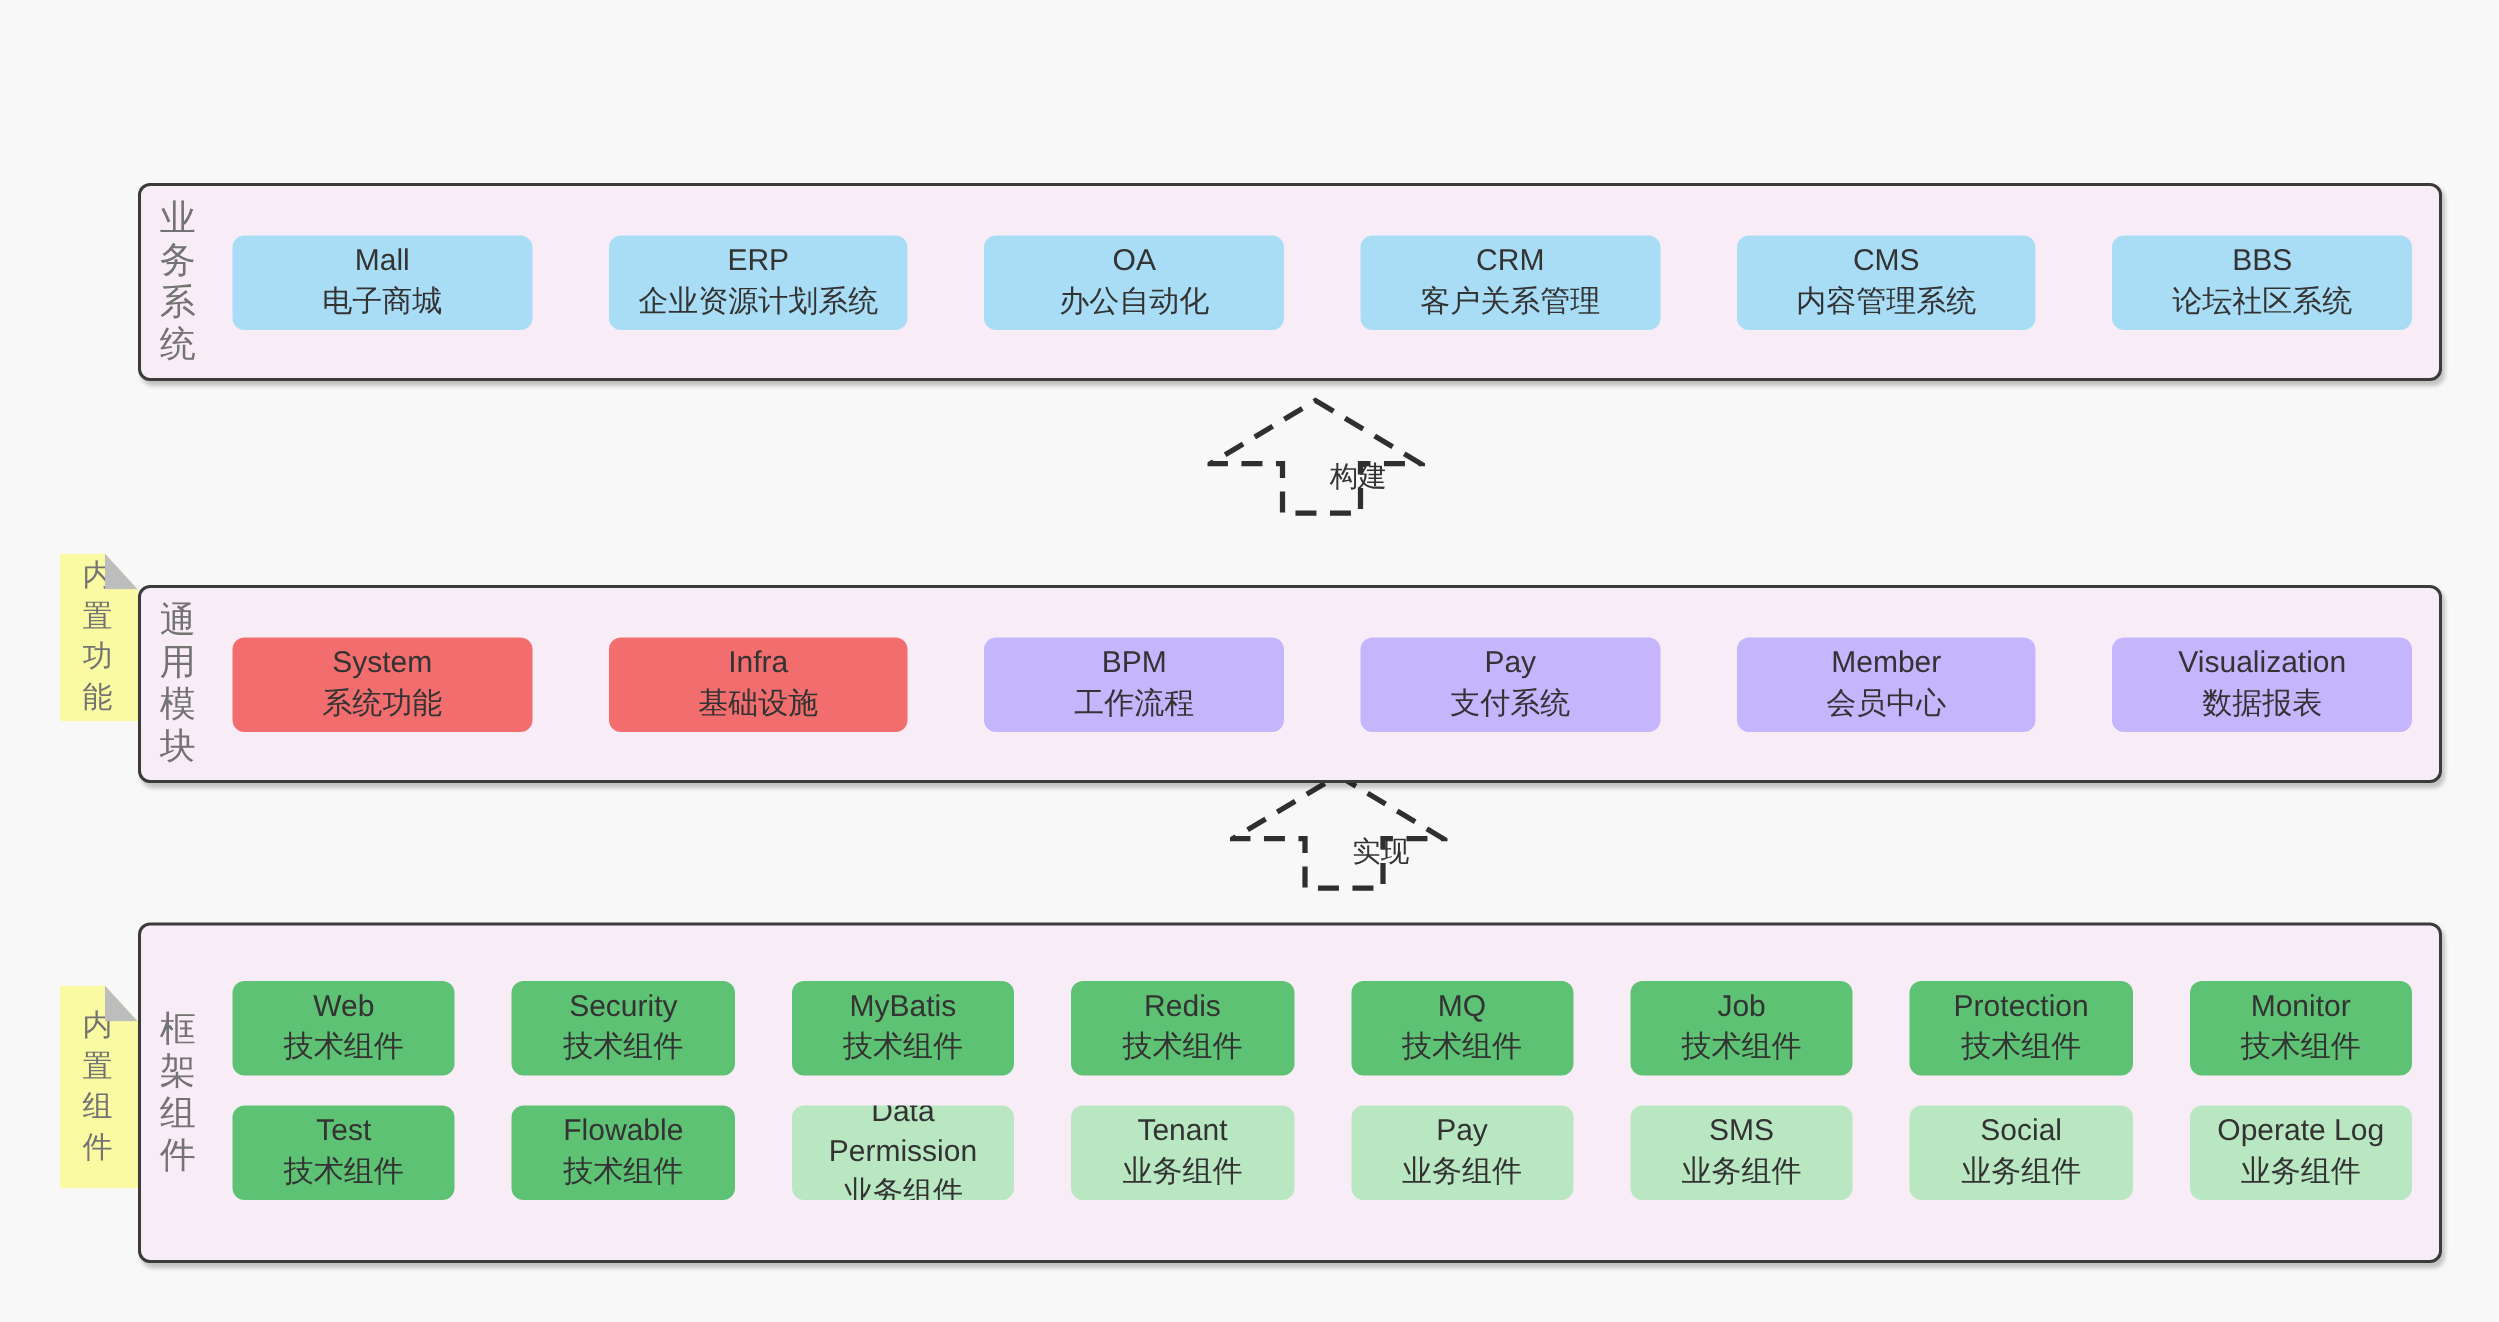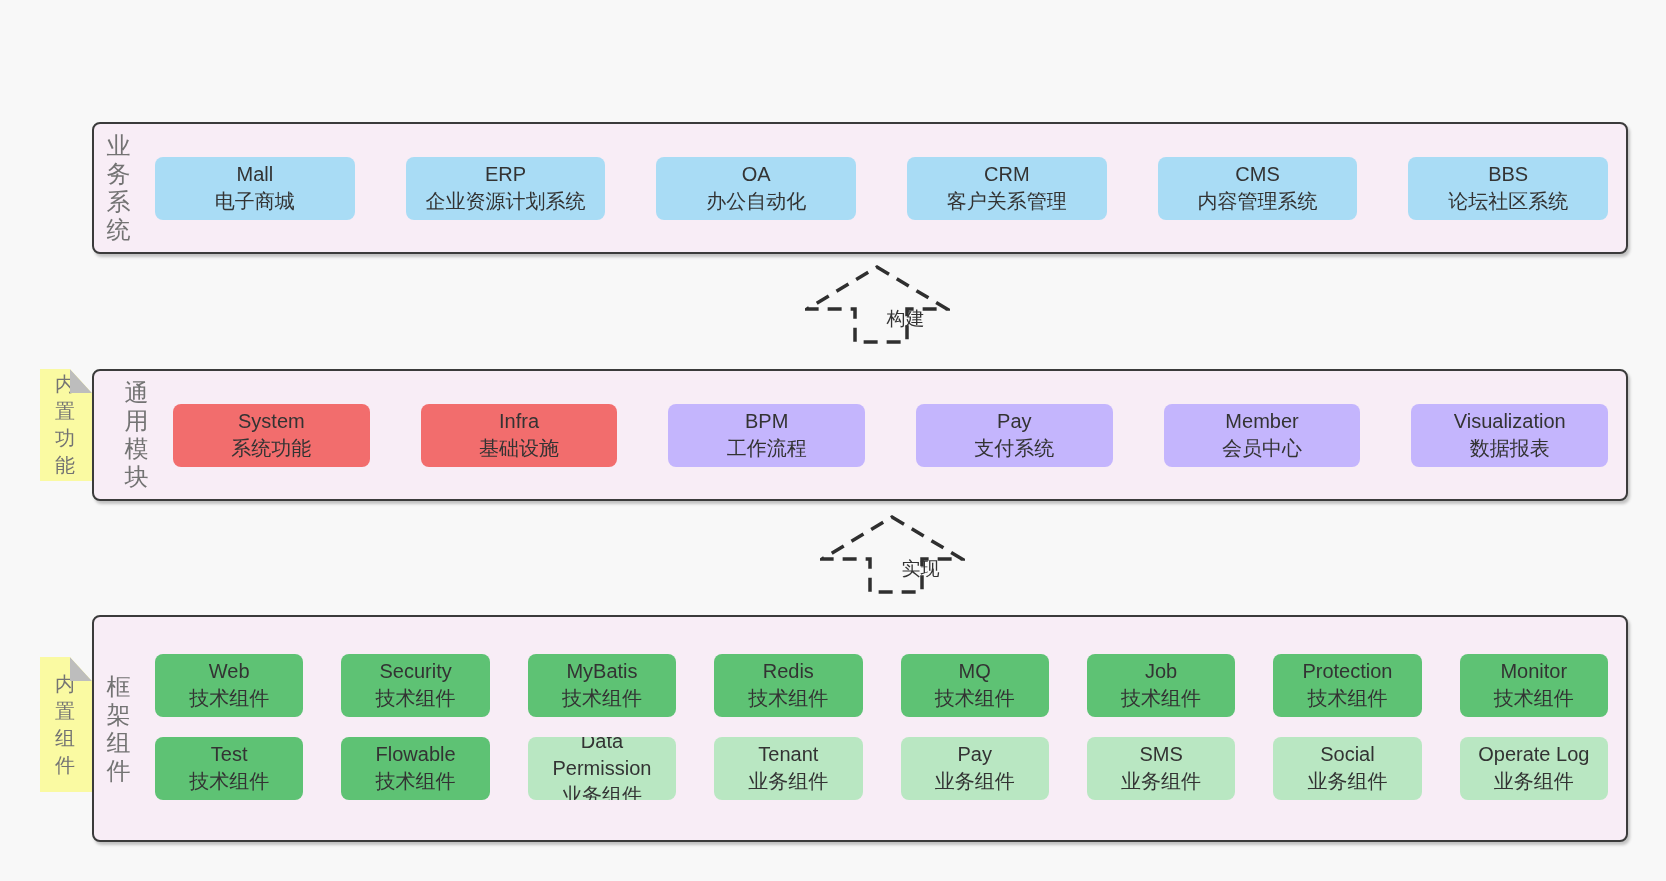--- a/index.html
+++ b/index.html
@@ -108,21 +108,21 @@
       </div>
   </div>
 
   <div class="arrow" style="left:805px;top:264px;">
     <svg viewBox="0 0 145 80">
       <path d="M72 3 L142 45 L102 45 L102 78 L50 78 L50 45 L2 45 Z" fill="none" stroke="#2f2f2f" stroke-width="3.5" stroke-dasharray="14 9"></path>
     </svg>
     <div class="arrow-label">构建</div>
   </div>
 
-  <div class="panel" style="top:369px;height:132px;padding-left:18px;">
+  <div class="panel" style="top:390px;height:132px;">
     <div class="panel-label">
       <div class="v-text">通用模块</div>
     </div>
     <div class="boxes-row">
         <div class="box v-red">
     <div class="box-title">System</div>
     <div class="box-sub">系统功能</div>
   </div>
         <div class="box v-red">
     <div class="box-title">Infra</div>

